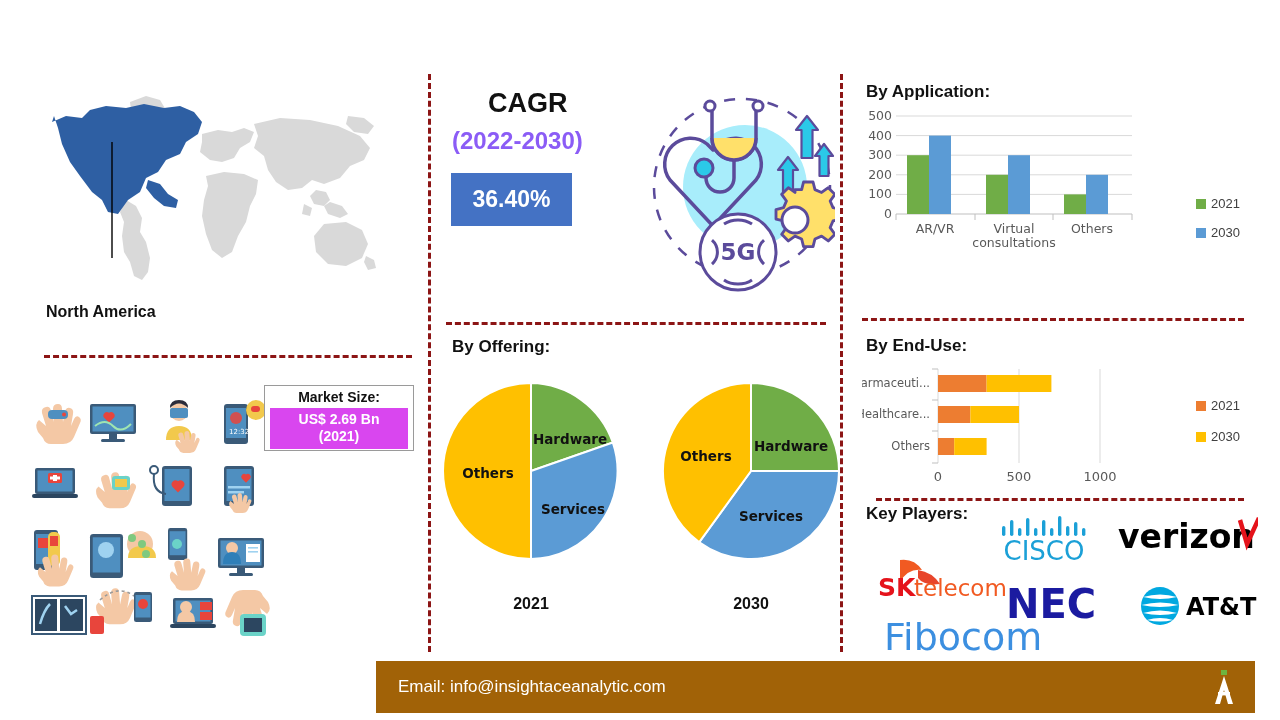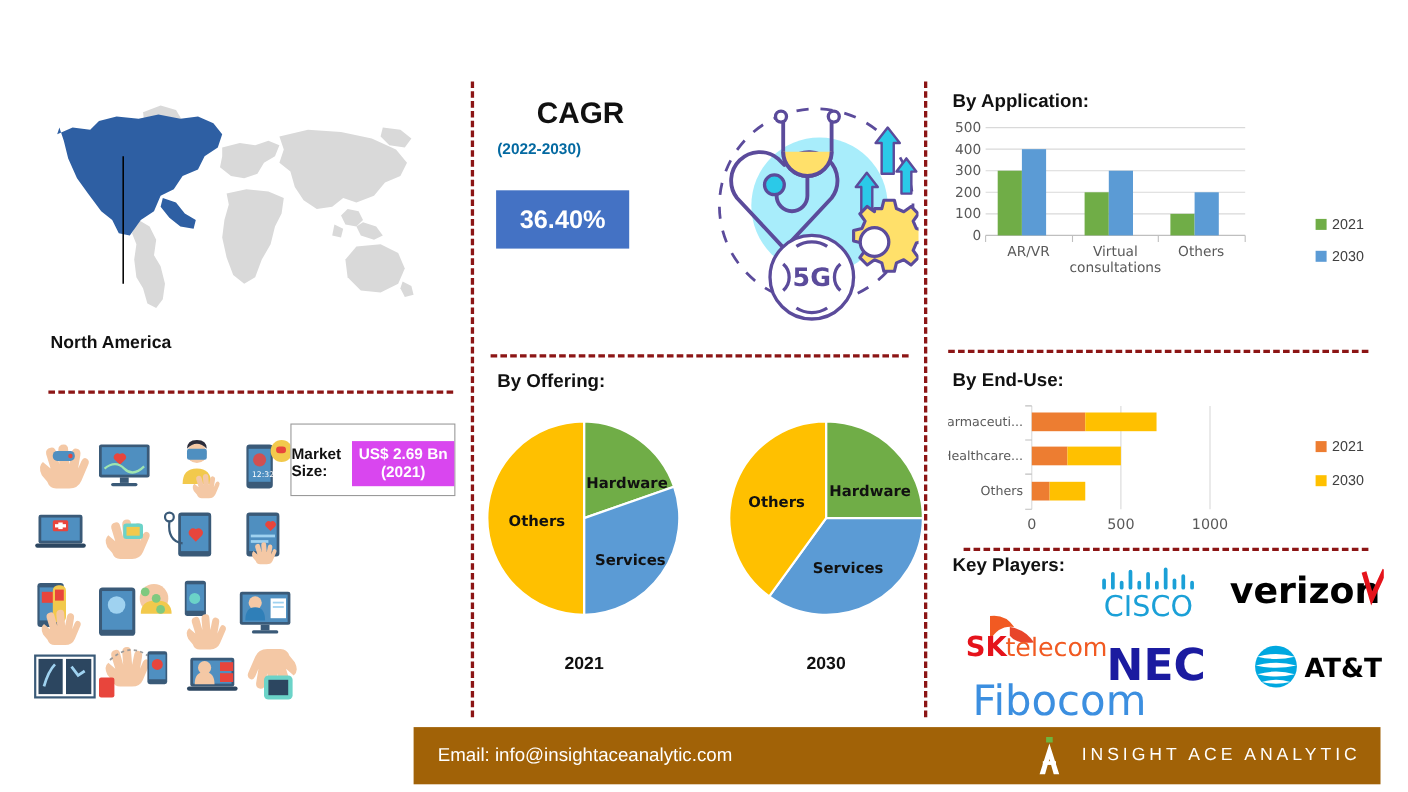--- a/index.html
+++ b/index.html
@@ -31,31 +31,31 @@
   .region-label{
     position:absolute;left:46px;top:303px;font-size:16px;font-weight:bold;color:#111;
   }
 
   .icons-collage{position:absolute;left:28px;top:392px;width:248px;height:248px;}
   .icons-collage svg{width:100%;height:100%;display:block;}
 
   .market-box{
     position:absolute;left:264px;top:385px;width:150px;height:66px;
     border:1px solid #9a9a9a;background:#fff;box-sizing:border-box;
-    display:flex;align-items:center;padding-top:3px;
+    display:flex;flex-direction:column;align-items:center;padding-top:3px;
   }
   .market-title{font-size:14px;font-weight:bold;color:#111;line-height:16px;}
   .market-value{
     margin-top:3px;width:138px;background:#d946ef;color:#fff;text-align:center;
     font-size:14px;font-weight:bold;line-height:17px;padding:3px 0 4px 0;
   }
 
   
   .cagr-title{position:absolute;left:455px;top:88px;font-size:27px;font-weight:bold;color:#111;margin-left:33px;}
-  .cagr-years{position:absolute;left:452px;top:127px;font-size:14px;font-weight:bold;color:#0369a1;}
+  .cagr-years{position:absolute;left:452px;top:127px;font-size:24px;font-weight:bold;color:#8b5cf6;}
   .cagr-badge{
     position:absolute;left:451px;top:173px;width:121px;height:53px;background:#4472C4;
     display:flex;align-items:center;justify-content:center;
     color:#fff;font-size:23px;font-weight:bold;
   }
   .cagr-illus{position:absolute;left:650px;top:82px;width:185px;height:215px;}
   .cagr-illus svg{width:100%;height:100%;display:block;}
 
   
   .sec-title{position:absolute;font-size:17px;font-weight:bold;color:#111;}
@@ -554,17 +554,16 @@
 
 
   <div class="foot-black">
     <div class="foot-email">Email: info@insightaceanalytic.com</div>
     <div class="foot-brand">
       <svg class="logo-mark" viewBox="0 0 26 34">
         <rect x="10" y="0" width="6" height="5" fill="#6EB43F"></rect>
         <path d="M13 6 L22 34 L17 34 L13 20 L9 34 L4 34 Z" fill="#ffffff"></path>
         <rect x="7" y="22" width="12" height="3.4" fill="#ffffff"></rect>
       </svg>
-      <span class="foot-brand-name">INSIGHT ACE ANALYTIC</span>
     </div>
   </div>
 
 </div>
 
 </body></html>

